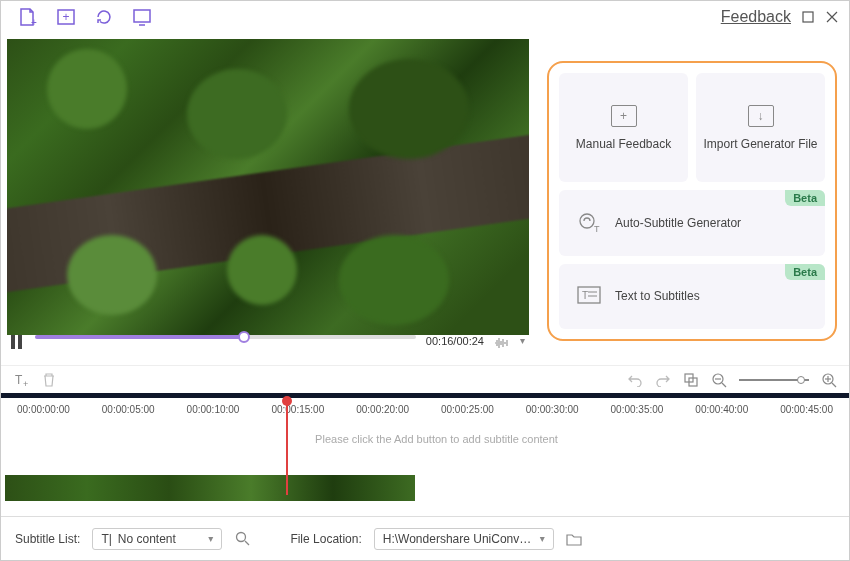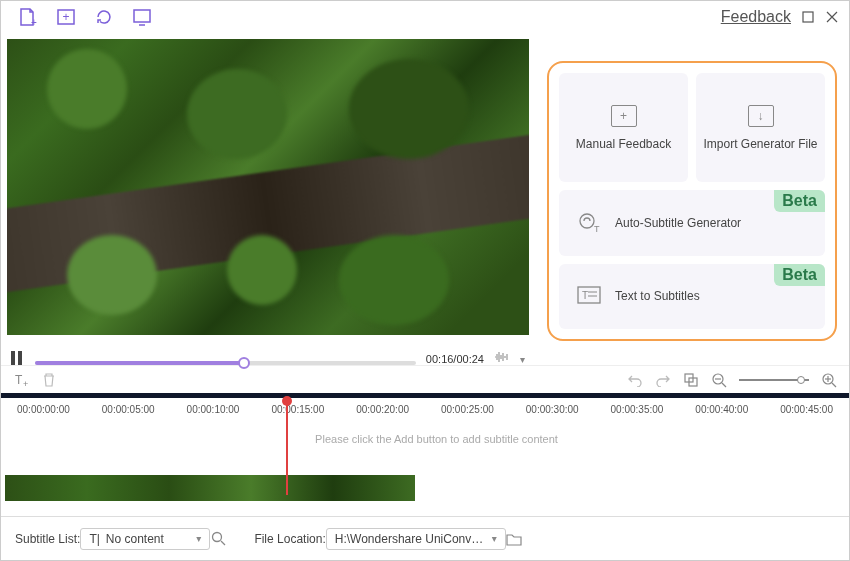--- a/index.html
+++ b/index.html
@@ -20,54 +20,54 @@
 }
 .river { position: absolute; top: 45%; left: -10%; right: -10%; height: 28%; background: linear-gradient(90deg, #3a3228 0%, #4a4238 25%, #2a2218 50%, #4a4238 75%, #3a3228 100%); transform: rotate(-8deg); border-radius: 40px; filter: blur(1px); }
 .tree-blob { position: absolute; border-radius: 50%; filter: blur(2px); }
 .t1 { width: 80px; height: 80px; background: #4a7c2a; top: 10px; left: 40px; }
 .t2 { width: 100px; height: 90px; background: #3d6b22; top: 30px; left: 180px; }
 .t3 { width: 120px; height: 100px; background: #2d5016; top: 20px; right: 60px; }
 .t4 { width: 90px; height: 80px; background: #5a8c3a; bottom: 20px; left: 60px; }
 .t5 { width: 110px; height: 90px; background: #3a6b1f; bottom: 10px; right: 80px; }
 .t6 { width: 70px; height: 70px; background: #4a7c2a; bottom: 30px; left: 220px; }
 
-.player-controls { height: 30px; display: flex; align-items: flex-end; gap: 10px; padding: 0 4px; }
+.player-controls { height: 30px; display: flex; align-items: flex-start; gap: 10px; padding: 0 4px; }
 .pause-btn { width: 14px; height: 14px; cursor: pointer; display: flex; gap: 3px; }
 .pause-btn span { width: 4px; background: #444; }
 .progress { flex: 1; height: 4px; background: #ddd; border-radius: 2px; position: relative; }
 .progress-fill { position: absolute; left: 0; top: 0; bottom: 0; width: 55%; background: #a07fe0; border-radius: 2px; }
 .progress-thumb { position: absolute; left: 55%; top: 50%; transform: translate(-50%, -50%); width: 12px; height: 12px; background: #fff; border: 2px solid #a07fe0; border-radius: 50%; }
 .time { font-size: 11px; color: #333; }
 .audio-ico { width: 16px; height: 16px; display: flex; align-items: center; justify-content: center; color: #888; }
 .chev { color: #888; font-size: 10px; }
 
 .side-panel { flex: 1; padding: 28px 12px 12px 12px; }
 .panel-box { border: 2px solid #f5a04c; border-radius: 16px; padding: 10px; height: 280px; display: flex; flex-direction: column; gap: 8px; }
 .row1 { display: flex; gap: 8px; height: 110px; }
 .card { background: #f6f5fa; border-radius: 6px; display: flex; flex-direction: column; align-items: center; justify-content: center; gap: 10px; font-size: 12px; color: #444; position: relative; cursor: pointer; }
 .card.small { flex: 1; }
 .card.wide { height: 66px; flex-direction: row; justify-content: flex-start; padding-left: 18px; gap: 14px; }
 .card-icon { width: 26px; height: 22px; border: 1.5px solid #888; border-radius: 2px; display: flex; align-items: center; justify-content: center; font-size: 12px; color: #888; }
-.beta { position: absolute; top: 0; right: 0; background: #b8e6c8; color: #2a7a4a; font-size: 16px; font-weight: 600; padding: 2px 8px; border-radius: 0 6px 0 6px; }
+.beta { position: absolute; top: 0; right: 0; background: #b8e6c8; color: #2a7a4a; font-size: 11px; font-weight: 600; padding: 2px 8px; border-radius: 0 6px 0 6px; }
 
 .timeline-tools { height: 28px; display: flex; align-items: center; justify-content: space-between; padding: 0 12px; border-top: 1px solid #eee; }
 .tl-left, .tl-right { display: flex; align-items: center; gap: 12px; }
 .tl-ico { width: 16px; height: 16px; color: #888; cursor: pointer; display: flex; align-items: center; justify-content: center; }
 .zoom-track { width: 70px; height: 2px; background: #888; position: relative; }
 .zoom-thumb { position: absolute; right: 8px; top: 50%; transform: translate(50%, -50%); width: 8px; height: 8px; background: #fff; border: 1.5px solid #888; border-radius: 50%; }
 
 .timeline { height: 126px; position: relative; border-top: 5px solid #0f172a; }
 .ticks { display: flex; font-size: 10px; color: #555; padding: 6px 0 0 0; }
 .tick { flex: 1; text-align: center; position: relative; }
 .playhead { position: absolute; top: 2px; bottom: 24px; left: 285px; width: 2px; background: #e04040; }
 .playhead::before { content: ''; position: absolute; top: -4px; left: -4px; width: 10px; height: 10px; background: #e04040; border-radius: 50%; }
 .hint { text-align: center; font-size: 11px; color: #aaa; margin-top: 18px; margin-left: 23px; }
 .clip { position: absolute; bottom: 18px; left: 4px; width: 410px; height: 26px; background: linear-gradient(90deg, #2d5016, #3a6b1f, #2a4d14, #4a7c2a, #1f3d0f, #3d6b22); }
 
-.footer { position: absolute; bottom: 0; left: 0; right: 0; height: 44px; border-top: 1px solid #ddd; display: flex; align-items: center; padding: 0 14px; font-size: 12px; color: #444; }
+.footer { position: absolute; bottom: 0; left: 0; right: 0; height: 44px; border-top: 1px solid #ddd; display: flex; align-items: center; padding: 0 14px; gap: 12px; font-size: 12px; color: #444; }
 .sel { border: 1px solid #ccc; border-radius: 3px; padding: 3px 8px; font-size: 12px; display: flex; align-items: center; gap: 6px; background: #fff; cursor: pointer; }
 .sel.sub { width: 130px; }
 .sel.loc { width: 180px; }
 .chev2 { margin-left: auto; color: #888; font-size: 10px; }
 .export-btn { margin-left: auto; background: #f0f0f0; color: #bbb; border-radius: 4px; padding: 6px 24px; font-size: 13px; cursor: pointer; }
 .small-ico { width: 16px; height: 16px; color: #888; cursor: pointer; display: flex; align-items: center; justify-content: center; }
 
 svg { display: block; }
 </style>
 </head>

